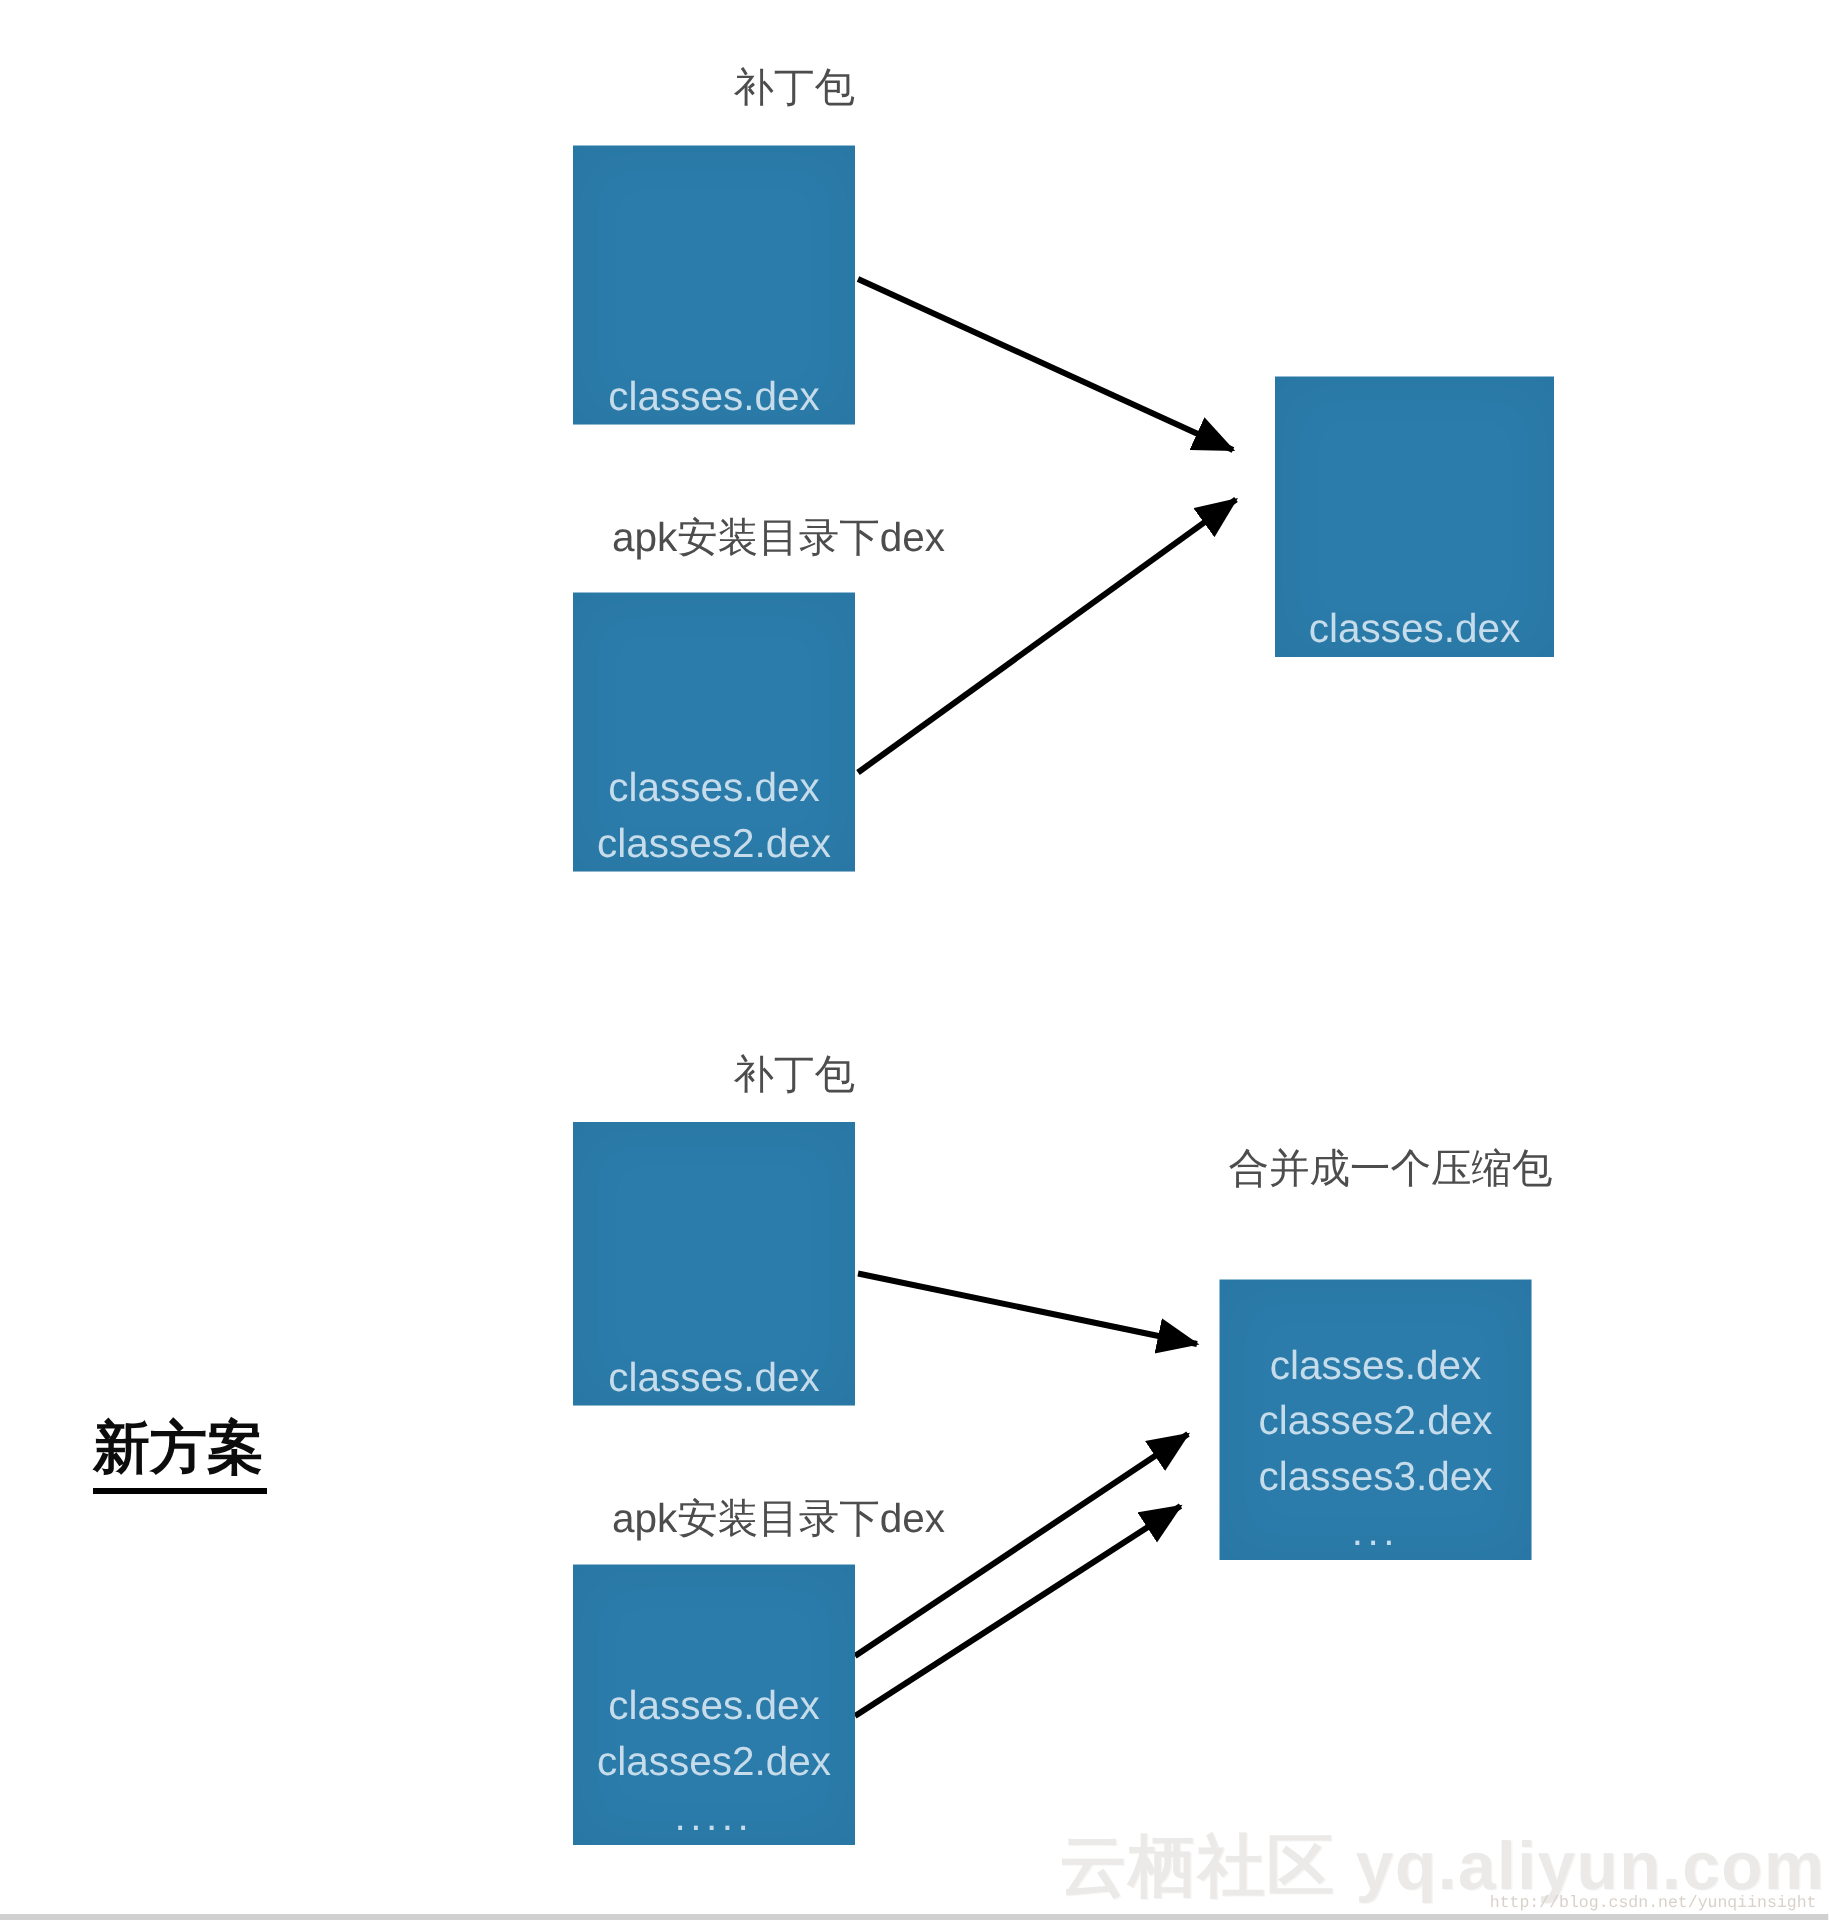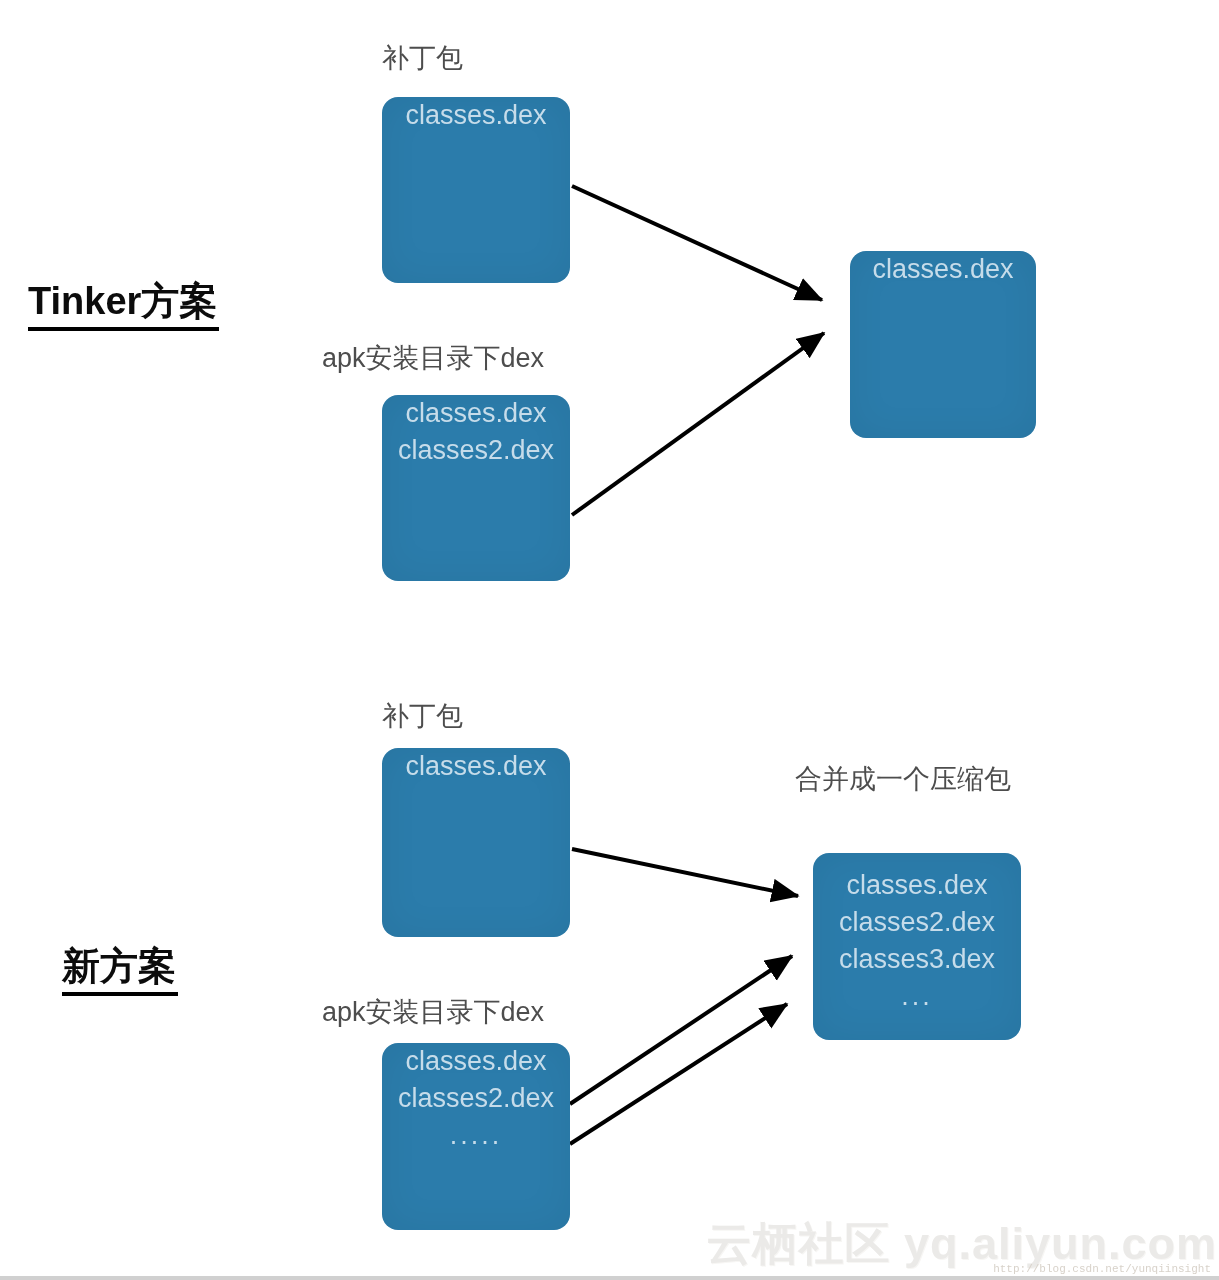--- a/index.html
+++ b/index.html
@@ -44,32 +44,31 @@
     color:var(--title-text);
     border-bottom:4px solid #000;
     padding:0 2px 3px 0;
     line-height:1.15;
     white-space:nowrap;
   }
   .box-label{
     position:absolute;
     font-size:27px;
     color:var(--label-text);
-    text-align:left;
+    text-align:right;
     white-space:nowrap;
   }
   .dex-box{
     position:absolute;
     background:var(--box-fill);
     display:flex;
     flex-direction:column;
     align-items:center;
-    justify-content:flex-start;
+    justify-content:flex-end;
     box-shadow:inset 0 0 40px rgba(0,0,0,0.06);
-    border-radius:16px;
   }
   .dex-box .line{
     color:var(--box-text);
     font-size:27px;
     line-height:37px;
     white-space:nowrap;
     text-align:center;
   }
   .dex-box .line.dots{
     letter-spacing:3px;
@@ -115,21 +114,20 @@
         <path class="ah" d="M0,0 L7,3 L0,6 z"></path>
       </marker>
     </defs>
     <line x1="572" y1="186" x2="822" y2="300" marker-end="url(#ah)"></line>
     <line x1="572" y1="515" x2="824" y2="333" marker-end="url(#ah)"></line>
     <line x1="572" y1="849" x2="798" y2="896" marker-end="url(#ah)"></line>
     <line x1="570" y1="1104" x2="792" y2="956" marker-end="url(#ah)"></line>
     <line x1="570" y1="1144" x2="787" y2="1004" marker-end="url(#ah)"></line>
   </svg>
 
-  <div class="section-title" style="left:28px;top:280px;">Tinker方案</div>
 
   <div class="box-label" style="left:382px;top:40px;width:188px;">补丁包</div>
   <div class="dex-box" style="left:382px;top:97px;width:188px;height:186px;">
     <span class="line">classes.dex</span>
   </div>
 
   <div class="box-label" style="left:322px;top:340px;width:308px;">apk安装目录下dex</div>
   <div class="dex-box" style="left:382px;top:395px;width:188px;height:186px;">
     <span class="line">classes.dex</span>
     <span class="line">classes2.dex</span>

